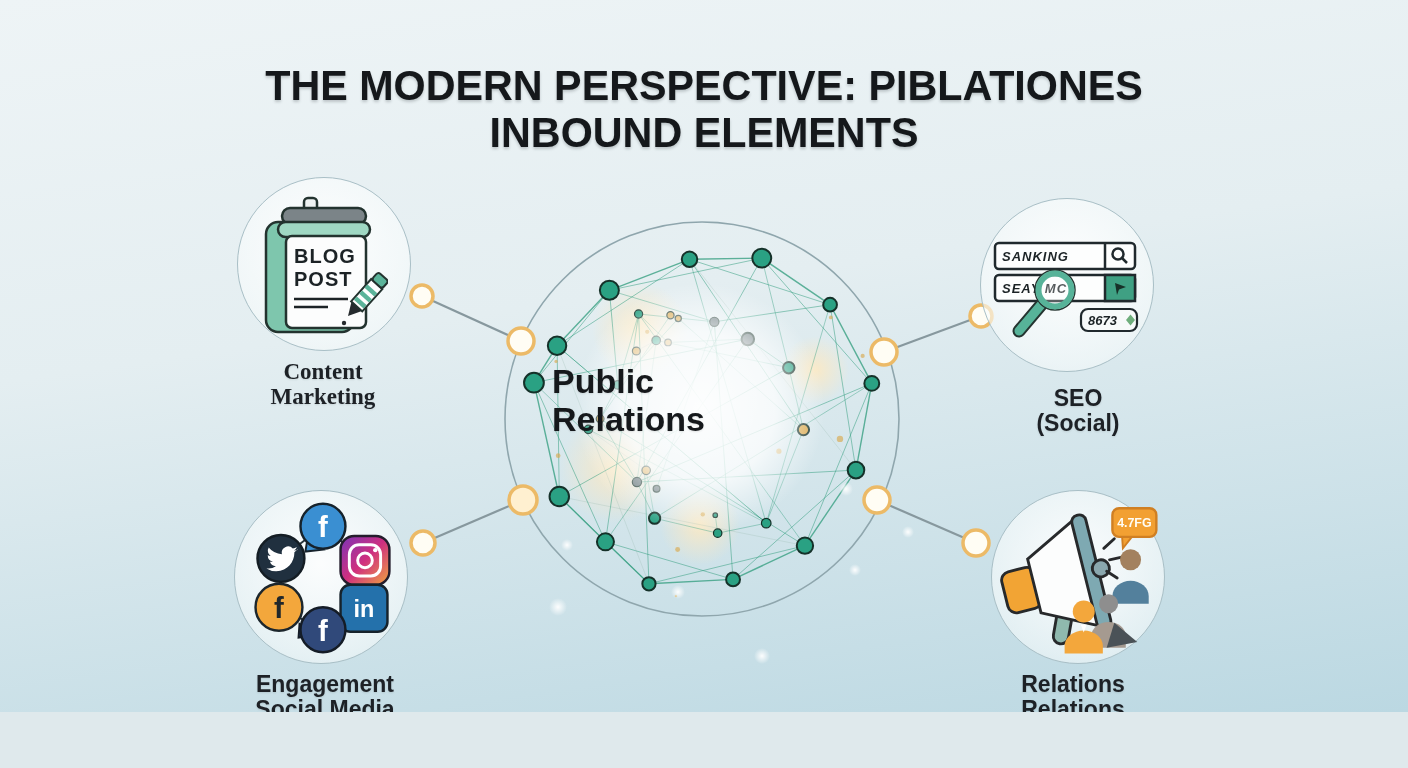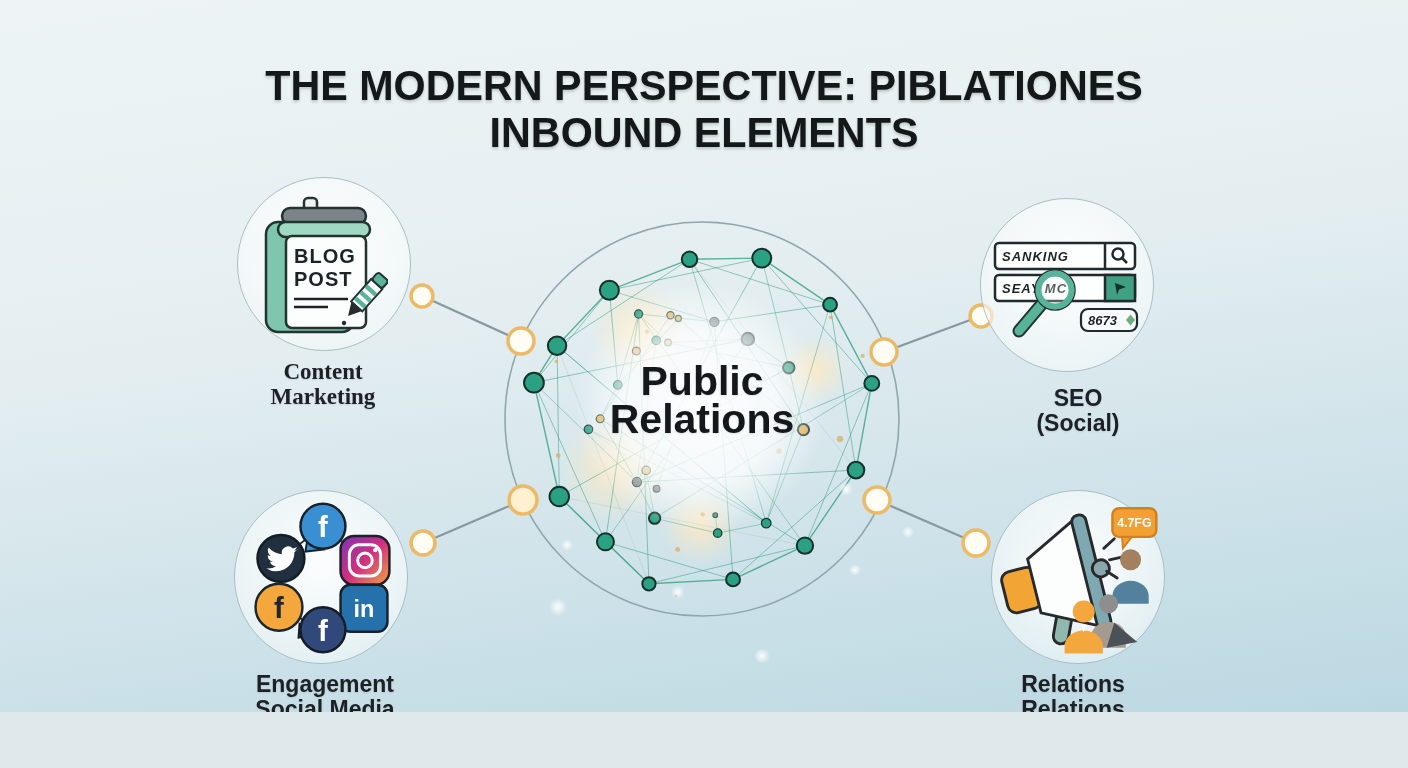--- a/index.html
+++ b/index.html
@@ -9,22 +9,22 @@
     font-family:"Liberation Sans",sans-serif;
   }
   .title{
     position:absolute;top:62px;left:0;width:100%;text-align:center;
     font-size:43px;line-height:47px;font-weight:700;color:var(--ink);
     transform:scaleX(.96);transform-origin:50% 0;
     text-shadow:0 2px 3px rgba(30,40,45,.22);
   }
   .diagram-svg{position:absolute;left:0;top:0;z-index:1;}
   .center-label{
-    position:absolute;left:552px;top:362px;width:300px;z-index:3;text-align:center;
-    font-size:41px;line-height:38px;font-weight:700;color:var(--ink);
+    position:absolute;left:552px;top:362px;width:300px;z-index:3;
+    font-size:34px;line-height:38px;font-weight:700;color:var(--ink);
     text-shadow:0 1px 2px rgba(30,40,45,.12);
   }
   .node-circle{
     position:absolute;width:172px;height:172px;border-radius:50%;z-index:2;
     border:1.5px solid var(--circle_stroke);
     background:radial-gradient(circle at 50% 42%,rgba(255,255,255,.92) 0%,rgba(248,252,252,.6) 70%,rgba(242,248,249,.35) 100%);
   }
   .node-label{
     position:absolute;width:230px;z-index:3;text-align:center;
     font-size:23px;line-height:24.5px;font-weight:700;color:var(--label);

